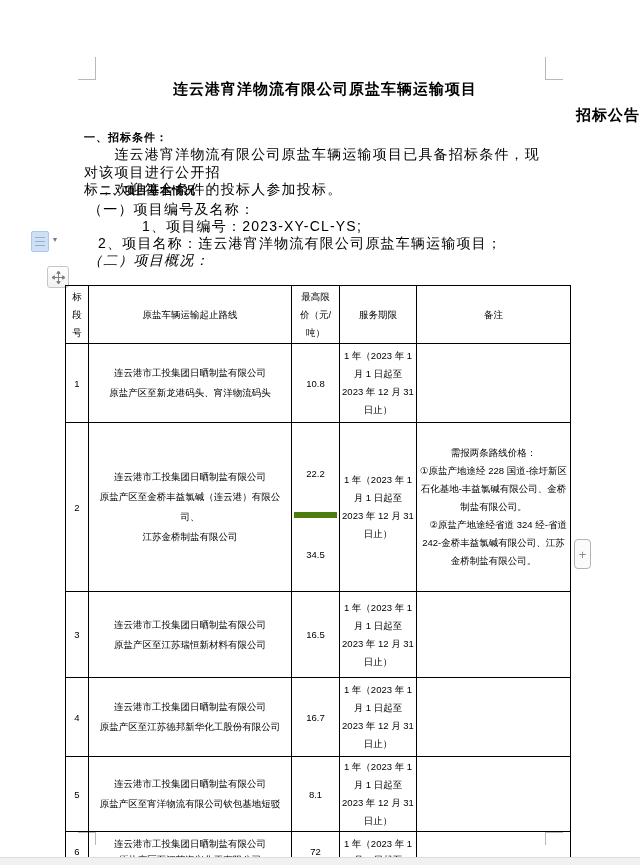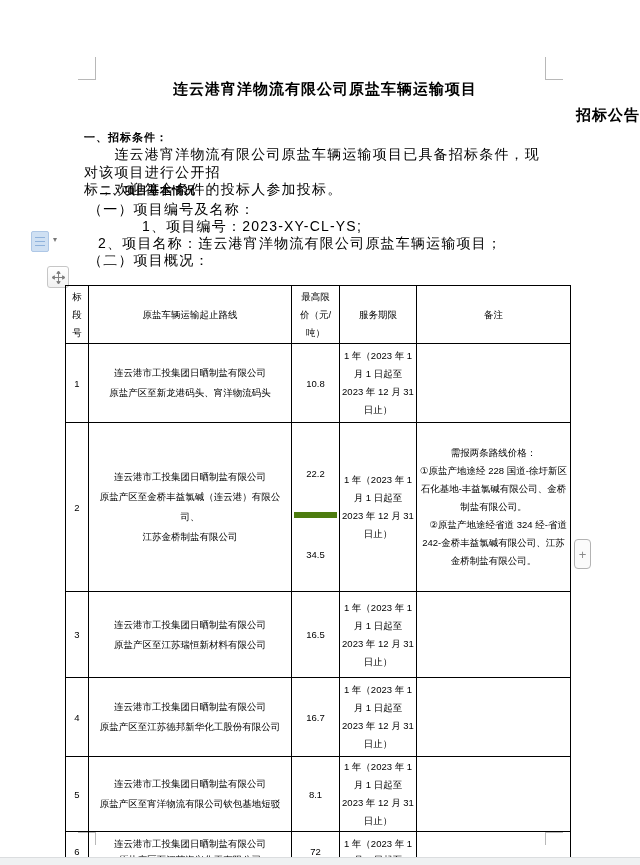--- a/index.html
+++ b/index.html
@@ -74,21 +74,21 @@
   <div class="abs title" style="top:102px;text-align:right;">招标公告</div>
 
   <div class="abs h-bold" style="left:84px;top:130px;">一、招标条件：</div>
   <div class="abs t para">　　连云港宵洋物流有限公司原盐车辆运输项目已具备招标条件，现对该项目进行公开招
 标，欢迎符合条件的投标人参加投标。</div>
 
   <div class="abs h-bold" style="left:100px;top:183px;">二、项目基本情况</div>
   <div class="abs t" style="left:88px;top:201px;">（一）项目编号及名称：</div>
   <div class="abs t" style="left:106px;top:218px;margin-left:36px;">1、项目编号：2023-XY-CL-YS;</div>
   <div class="abs t" style="left:98px;top:235px;">2、项目名称：连云港宵洋物流有限公司原盐车辆运输项目；</div>
-  <div class="abs t" style="left:88px;top:252px;">（二）项目概况：</div>
+  <div class="abs t" style="left:88px;top:252px;font-style:italic;">（二）项目概况：</div>
 
   <div class="abs paste-btn">
     <span class="paste-ico">
         <i></i>
         <i></i>
         <i></i>
       </span>
     <span class="paste-arrow">▾</span>
   </div>
 

